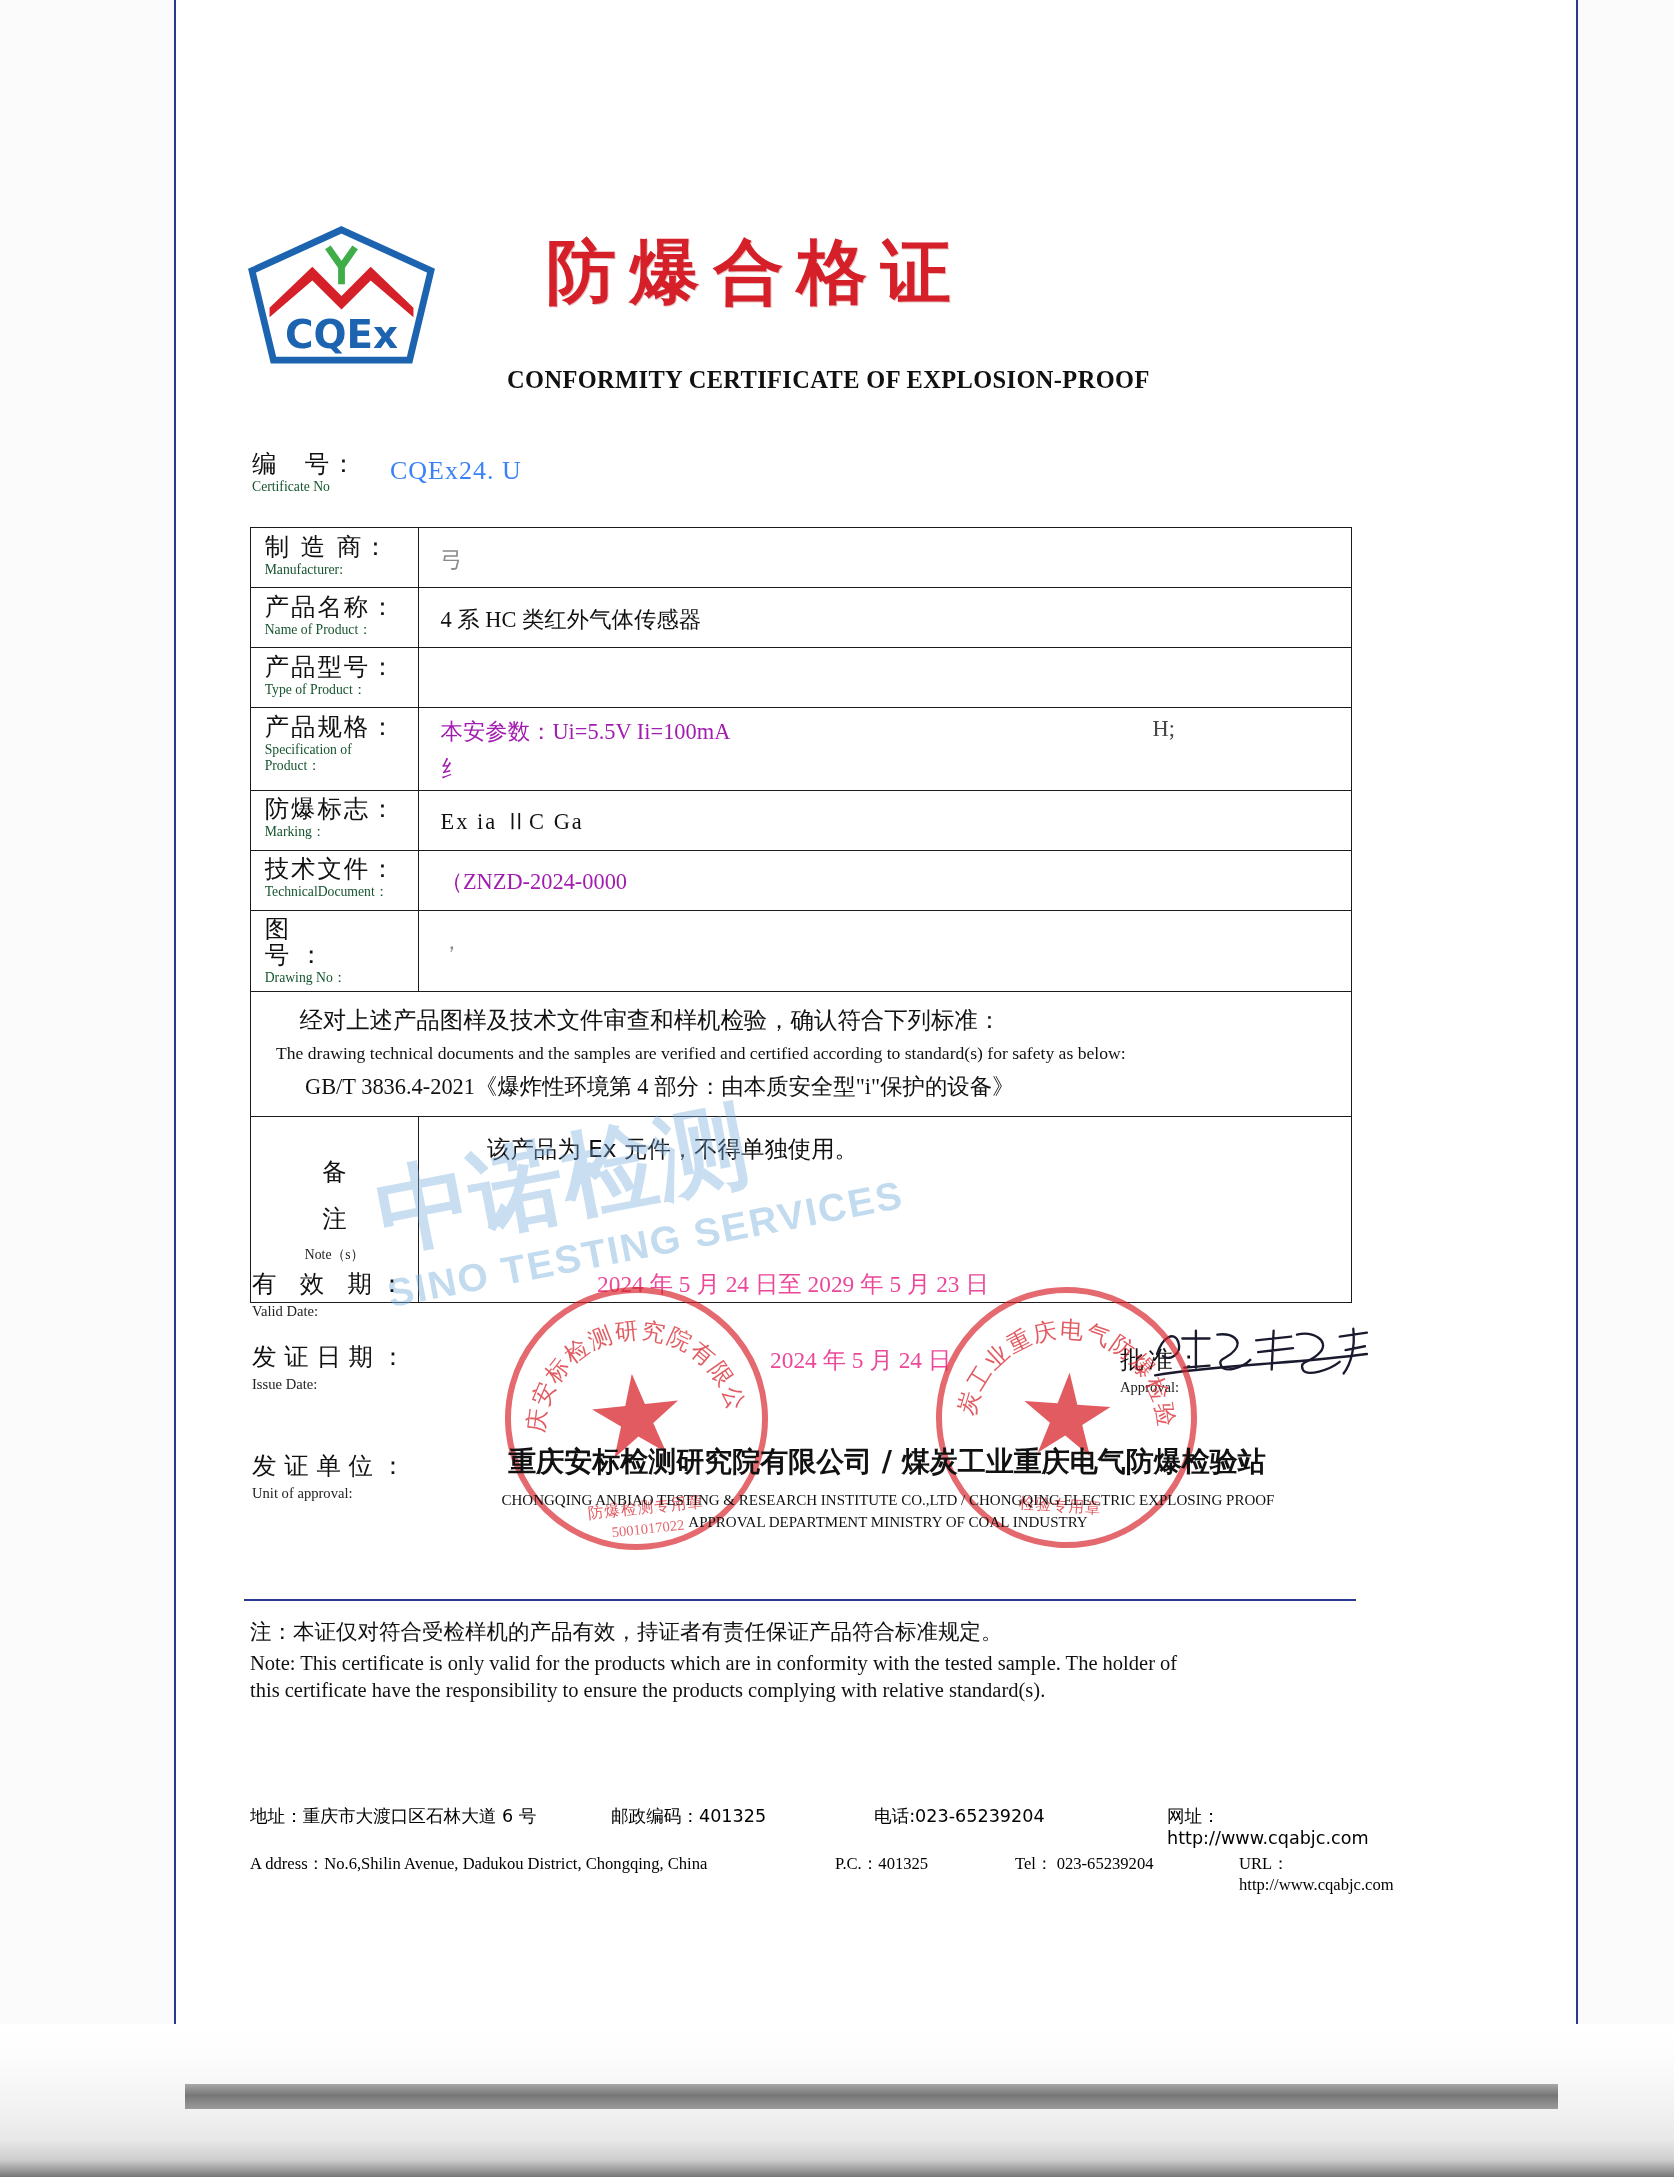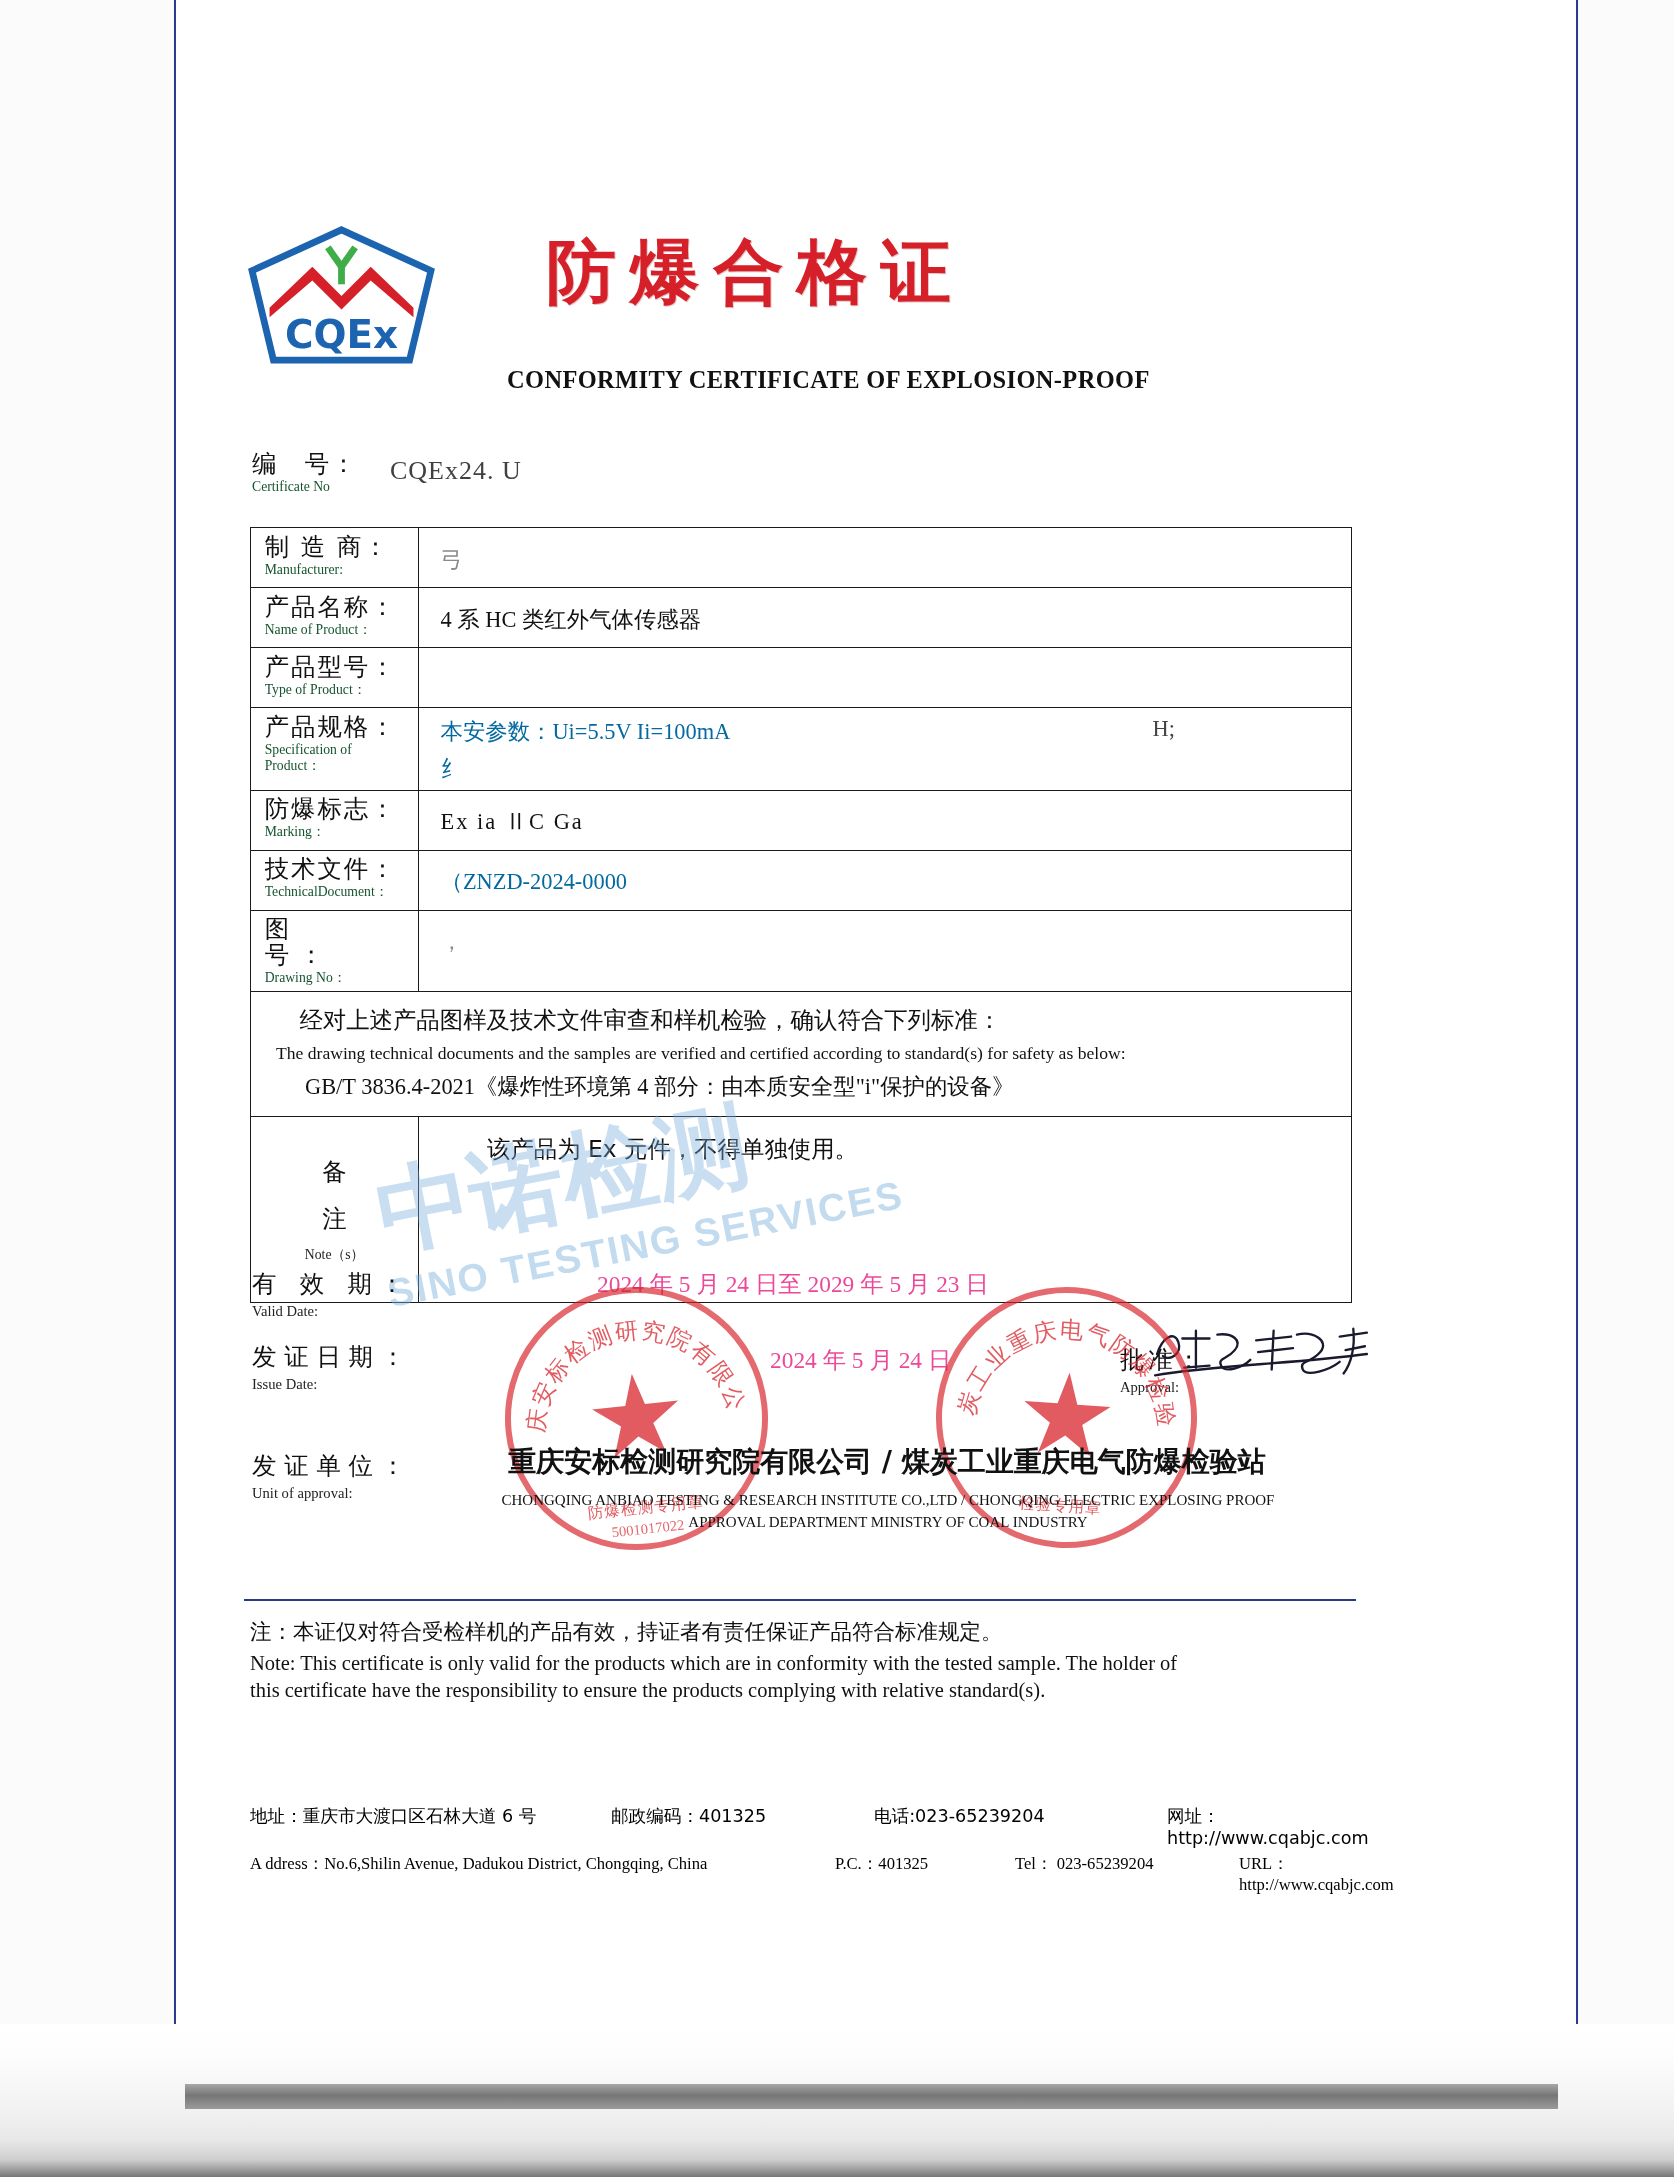--- a/index.html
+++ b/index.html
@@ -116,21 +116,21 @@
     display: block;
     line-height: 1.2;
     margin-top: 2px;
   }
   .cert-no-value {
     position: absolute;
     left: 390px;
     top: 456px;
     font-family: "Liberation Serif", serif;
     font-size: 26px;
-    color: #404040;
+    color: #3b82f6;
     letter-spacing: 1px;
     text-align: center;
   }
 
   
   .table {
     position: absolute;
     left: 250px;
     top: 527px;
     width: 1100px;
@@ -154,21 +154,21 @@
     padding: 15.6px 9.8px 5.9px 21.5px;
     box-sizing: border-box;
     font-family: "Liberation Serif", serif;
     font-size: 22.4px;
     color: #111;
   }
   .cell-value.faint {
     color: #8a8a8a;
   }
   .cell-value .faded {
-    color: #0369a1;
+    color: #a21caf;
     filter: blur(0.6px);
     font-family: Liberation Serif, serif;
   }
   .value-right {
     position: absolute;
     right: 176px;
   }
   .lbl-cn.sp3 { letter-spacing: 9.8px; }
   .lbl-cn.sp2 { letter-spacing: 2px; }
 

